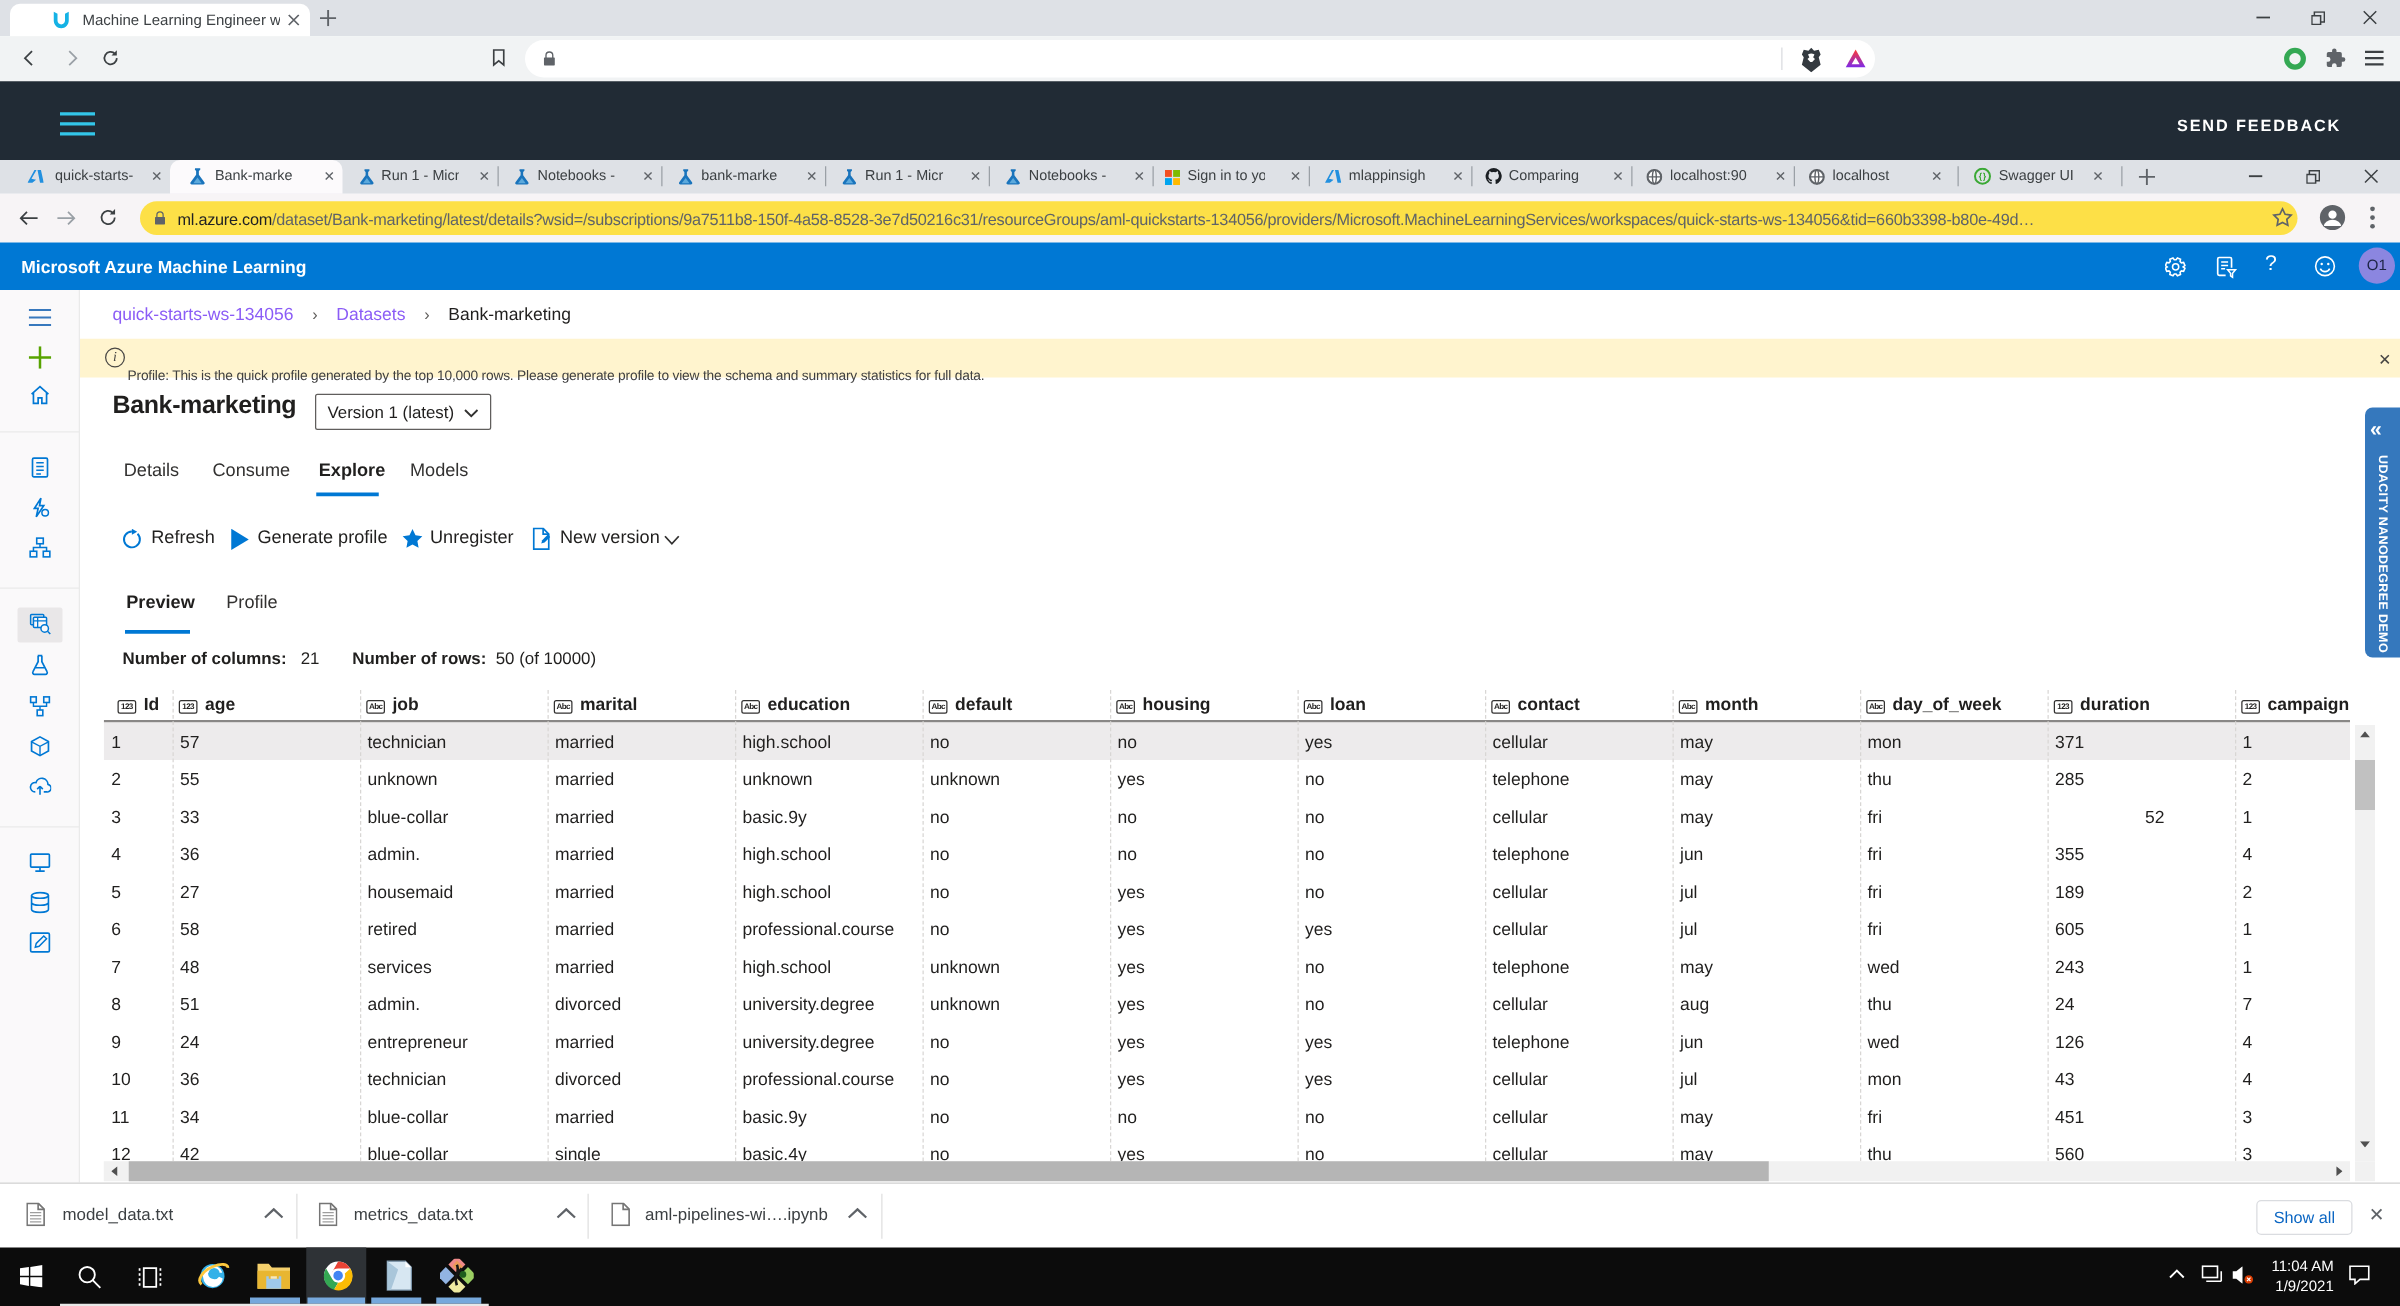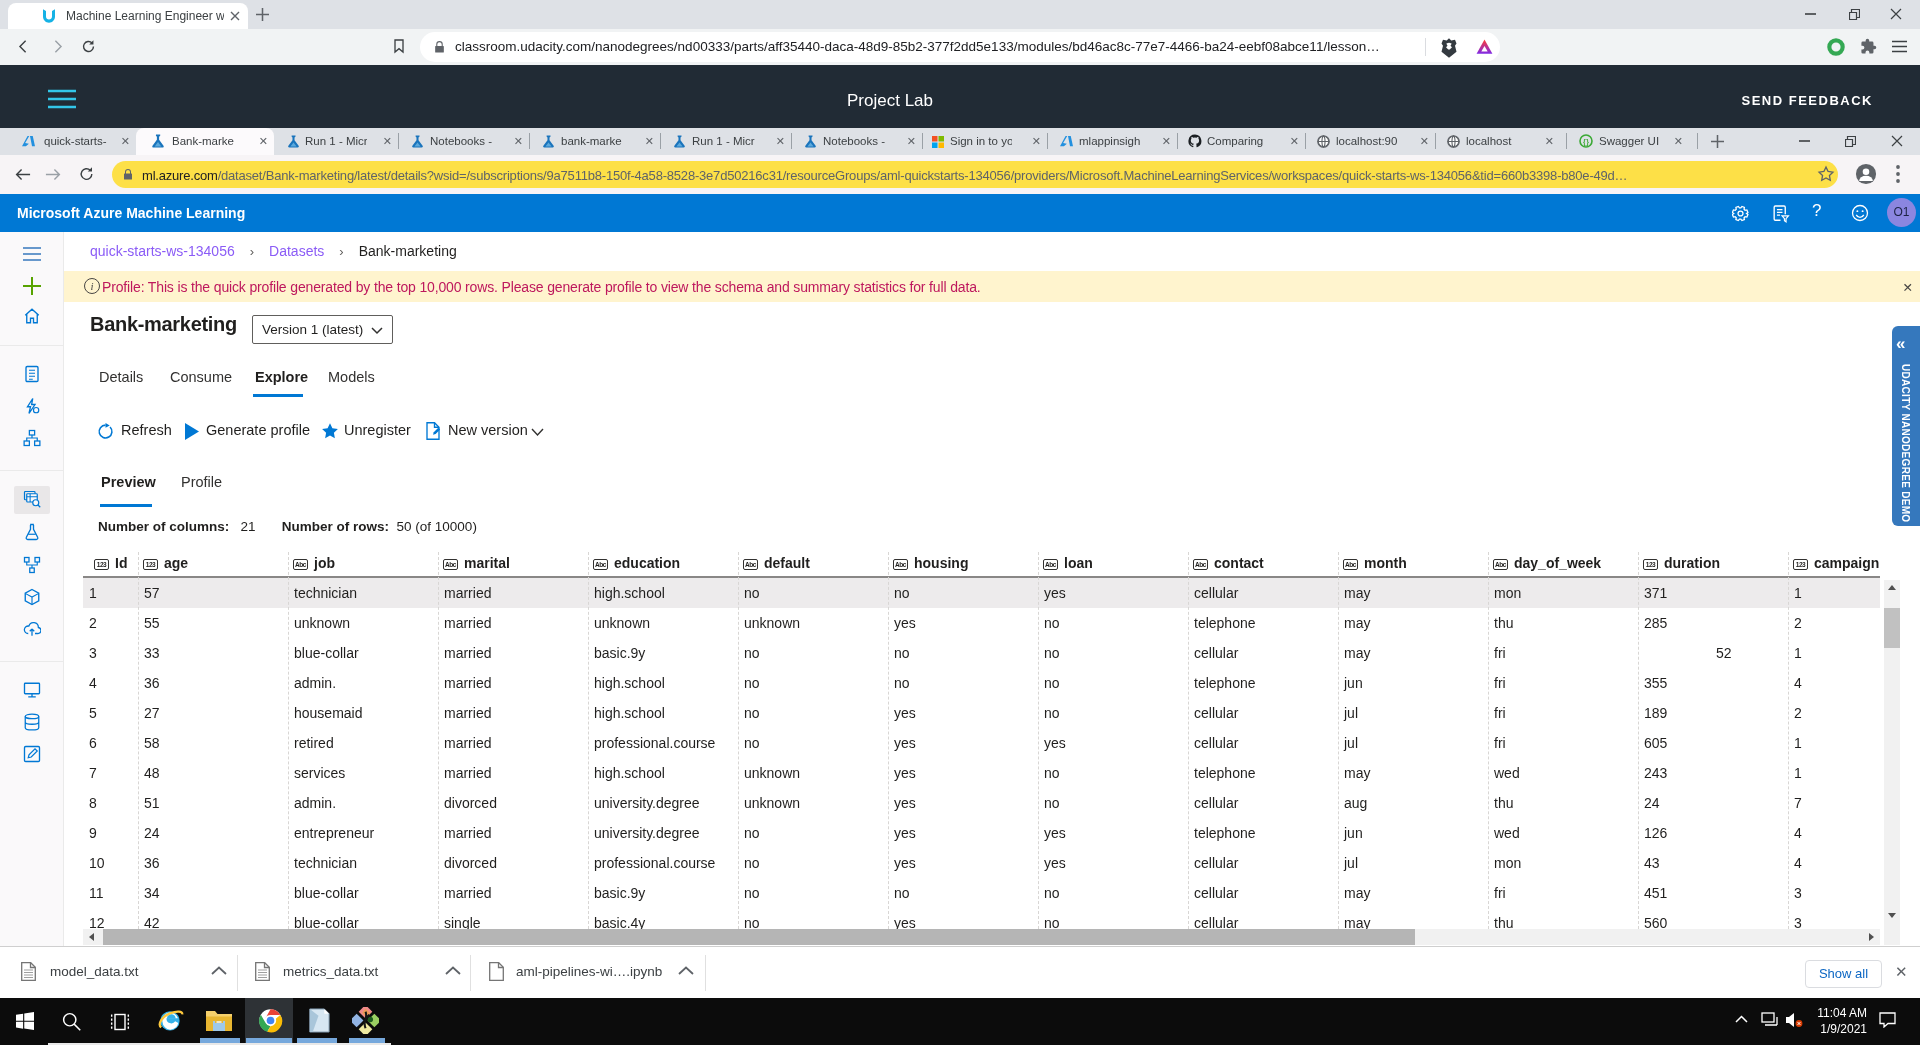--- a/index.html
+++ b/index.html
@@ -31,21 +31,21 @@
 #sidebar { position:absolute; left:0; top:232px; width:64px; height:714px; background:#faf9fa; border-right:1px solid #eaeaea; }
 .sicon { position:absolute; left:23px; width:18px; height:18px; }
 .ssep { position:absolute; left:0; width:64px; height:1px; background:#eaeaea; }
 #dsethl { position:absolute; left:14px; top:254px; width:36px; height:28px; background:#e9e7e8; border-radius:2px; }
 
 #crumb { position:absolute; left:90px; top:243px; font-size:14px; color:#201f1e; }
 #crumb a { color:#8b5cf6; text-decoration:none; }
 #crumb .gt { color:#605e5c; padding:0 15px; font-size:13px; }
 #banner { position:absolute; left:64px; top:271px; width:1856px; height:31px; background:#fff4ce; }
 #banner .ic { position:absolute; left:20px; top:7px; width:16px; height:16px; border:1px solid #484644; border-radius:50%; color:#484644; font-size:11px; text-align:center; line-height:14px; font-style:italic; font-family:"Liberation Serif",serif; }
-#banner .tx { position:absolute; left:38px; top:8px; font-size:14px; letter-spacing:-0.15px; color:#be185d; }
+#banner .tx { position:absolute; left:38px; top:24px; font-size:11px; letter-spacing:-0.15px; color:#404040; }
 #banner .x { position:absolute; right:7px; top:9px; font-size:12.5px; color:#484644; }
 #title { position:absolute; left:90px; top:313px; font-size:20px; font-weight:bold; color:#201f1e; letter-spacing:-0.3px; }
 #verdd { position:absolute; left:252px; top:315px; width:141px; height:29px; border:1px solid #605e5c; border-radius:2px; }
 #verdd .t { position:absolute; left:9px; top:6px; font-size:13.5px; color:#201f1e; }
 #mtabs { position:absolute; left:90px; top:369px; font-size:14.5px; color:#323130; }
 .mtab { position:absolute; top:0; white-space:nowrap; }
 #mtabs .sel { font-weight:bold; color:#201f1e; }
 #mtabs .ul { position:absolute; left:163px; top:25px; width:50px; height:3px; background:#0078d4; }
 .cmditem { position:absolute; top:422px; font-size:14.5px; color:#201f1e; }
 #stabs { position:absolute; left:100px; top:474px; font-size:14.5px; color:#323130; }
@@ -124,21 +124,20 @@
       <path fill="none" stroke="#3c4043" stroke-width="2" d="M19 12a7 7 0 1 1-2-4.9"></path>
       <path fill="#3c4043" d="M19 3v6h-6z"></path>
     </svg>
   <svg class="abs" style="left:391px;top:9px" width="16" height="16" viewBox="0 0 24 24">
       <path fill="none" stroke="#3c4043" stroke-width="2" d="M6 3h12v18l-6-5-6 5z"></path>
     </svg>
   <div id="opill">
     <svg class="abs" style="left:13px;top:8px" width="13" height="14" viewBox="0 0 24 24">
         <path fill="#5f6368" d="M6 10V7a6 6 0 1 1 12 0v3h1a1 1 0 0 1 1 1v10a1 1 0 0 1-1 1H5a1 1 0 0 1-1-1V11a1 1 0 0 1 1-1h1zm2 0h8V7a4 4 0 1 0-8 0v3z"></path>
       </svg>
-    <div class="abs" style="left:35px;top:7px;font-size:13.5px;color:#202124;white-space:nowrap">classroom.udacity.com/nanodegrees/nd00333/parts/aff35440-daca-48d9-85b2-377f2dd5e133/modules/bd46ac8c-77e7-4466-ba24-eebf08abce11/lesson…</div>
     <div class="abs" style="left:1005px;top:6px;width:1px;height:18px;background:#dadce0"></div>
     <svg class="abs" style="left:1020px;top:6px" width="18" height="20" viewBox="0 0 24 26">
         <path fill="#343a40" d="M12 0l3 3 5-1 2 5-2 3 2 8-10 8L2 18l2-8-2-3 2-5 5 1z"></path>
         <path fill="#fff" d="M12 6c2 0 3.5 1.2 3.5 1.2L14 10l2 2-3 3h-2l-3-3 2-2-1.5-2.8S10 6 12 6z"></path>
       </svg>
     <svg class="abs" style="left:1055px;top:6px" width="19" height="19" viewBox="0 0 24 24">
         <defs>
           <linearGradient id="batg" x1="0" y1="0" x2="0" y2="1">
             <stop offset="0" stop-color="#ff3a33"></stop>
             <stop offset="1" stop-color="#7d2ae8"></stop>
@@ -156,21 +155,20 @@
     </svg>
   <svg class="abs" style="left:1892px;top:10px" width="15" height="15" viewBox="0 0 15 15">
       <path stroke="#3c4043" stroke-width="1.7" d="M0 2.5h15M0 7.5h15M0 12.5h15"></path>
     </svg>
 </div>
 
 <div id="udheader">
   <svg class="abs" style="left:48px;top:24px" width="28" height="20" viewBox="0 0 28 20">
       <path stroke="#33c6e9" stroke-width="2.6" d="M0 2h28M0 10h28M0 18h28"></path>
     </svg>
-  <div class="pl">Project Lab</div>
   <div class="sf">SEND FEEDBACK</div>
 </div>
 
 <div id="vtabbar"></div>
 <div class="vtab" style="left:2px;width:134px">
   <svg class="abs" style="left:20px;top:7px" width="13" height="13" viewBox="0 0 14 12">
       <path fill="#2290df" d="M8.6 0h3L14 11h-3.2zM7.8 0L3.4 7.6l4 .9L4.2 11H0L6 0z"></path>
     </svg>
   <div class="tt" style="left:42px;width:76px">quick-starts-</div>
     <div class="x">✕</div>

